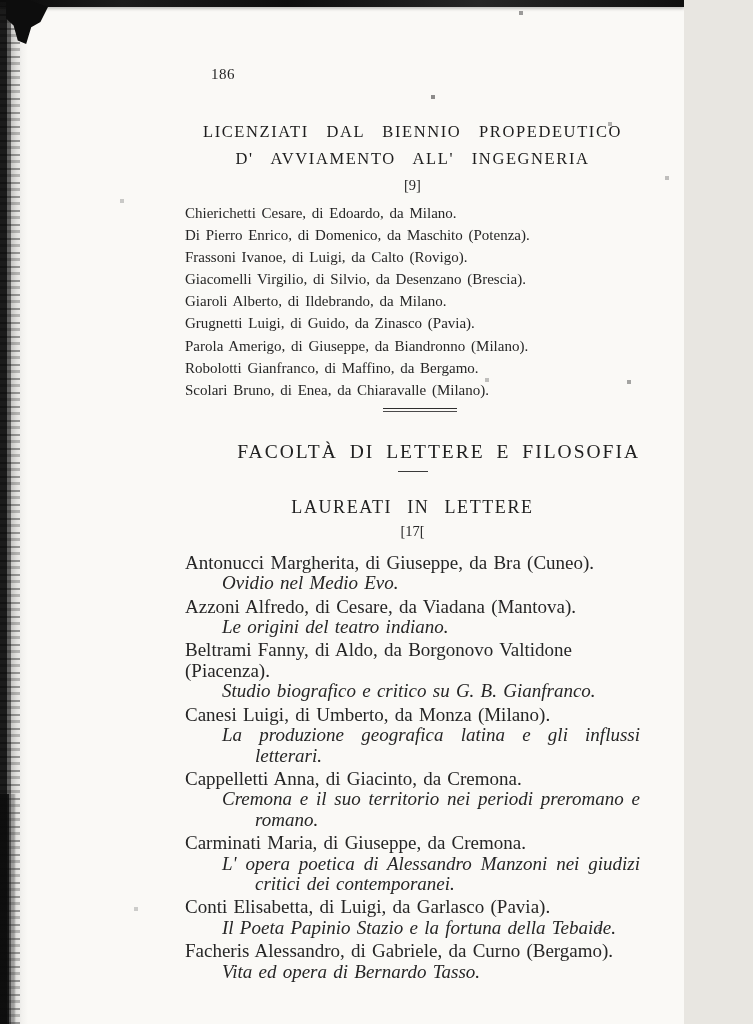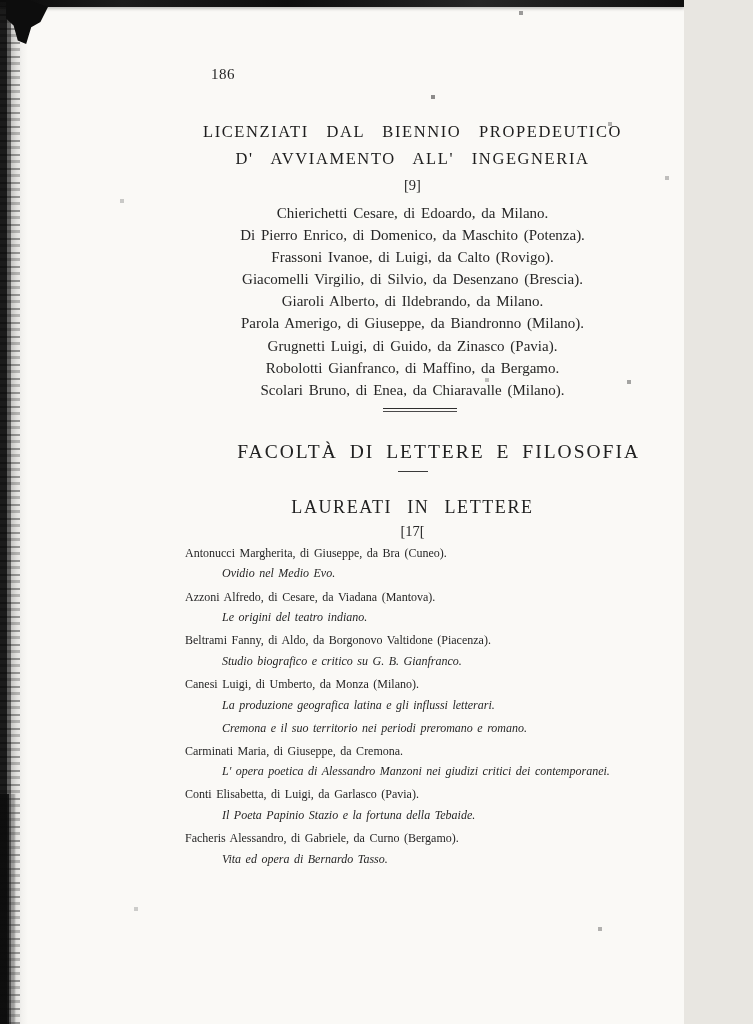--- a/index.html
+++ b/index.html
@@ -100,21 +100,20 @@
   .count-label {
     margin-top: 5px;
     text-align: center;
     font-size: 14.5px;
   }
   .name-list {
     margin-top: 8px;
     font-size: 15px;
     line-height: 22.1px;
     word-spacing: 2px;
-    text-align: center;
   }
   .divider-double {
     width: 74px;
     height: 2px;
     margin: 7px auto 0;
     margin-left: 198px;
     border-top: 1.5px solid #2e2e2e;
     border-bottom: 1px solid #4a4a4a;
   }
   .faculty-title {
@@ -133,22 +132,22 @@
   }
   .sub-heading {
     margin-top: 25px;
     text-align: center;
     font-size: 18px;
     letter-spacing: 1.6px;
     word-spacing: 9px;
     color: #1f1f1f;
   }
   .thesis-list {
-    margin-top: 3px;
-    font-size: 12px;
+    margin-top: 13px;
+    font-size: 19px;
     word-spacing: 1.5px;
   }
   .entry { margin-bottom: 2.5px; }
   .entry-name { line-height: 20.6px; }
   .entry-thesis {
     line-height: 20.6px;
     font-style: italic;
     padding-left: 70px;
     text-indent: -33px;
     text-align: justify;
@@ -174,22 +173,22 @@
       <div>D' AVVIAMENTO ALL' INGEGNERIA</div>
     </div>
     <div class="count-label">[9]</div>
 
     <div class="name-list">
       <div>Chierichetti Cesare, di Edoardo, da Milano.</div>
       <div>Di Pierro Enrico, di Domenico, da Maschito (Potenza).</div>
       <div>Frassoni Ivanoe, di Luigi, da Calto (Rovigo).</div>
       <div>Giacomelli Virgilio, di Silvio, da Desenzano (Brescia).</div>
       <div>Giaroli Alberto, di Ildebrando, da Milano.</div>
+      <div>Grugnetti Luigi, di Guido, da Zinasco (Pavia).</div>
       <div>Parola Amerigo, di Giuseppe, da Biandronno (Milano).</div>
-      <div>Grugnetti Luigi, di Guido, da Zinasco (Pavia).</div>
       <div>Robolotti Gianfranco, di Maffino, da Bergamo.</div>
       <div>Scolari Bruno, di Enea, da Chiaravalle (Milano).</div>
     </div>
 
     <div class="divider-double"></div>
 
     <div class="faculty-title">FACOLTÀ DI LETTERE E FILOSOFIA</div>
     <div class="divider-small"></div>
 
     <div class="sub-heading">LAUREATI IN LETTERE</div>
@@ -206,20 +205,21 @@
       </div>
       <div class="entry">
         <div class="entry-name">Beltrami Fanny, di Aldo, da Borgonovo Valtidone (Piacenza).</div>
         <div class="entry-thesis">Studio biografico e critico su G. B. Gianfranco.</div>
       </div>
       <div class="entry">
         <div class="entry-name">Canesi Luigi, di Umberto, da Monza (Milano).</div>
         <div class="entry-thesis">La produzione geografica latina e gli influssi letterari.</div>
       </div>
       <div class="entry">
+        <div class="entry-name">Cappelletti Anna, di Giacinto, da Cremona.</div>
         <div class="entry-thesis">Cremona e il suo territorio nei periodi preromano e romano.</div>
       </div>
       <div class="entry">
         <div class="entry-name">Carminati Maria, di Giuseppe, da Cremona.</div>
         <div class="entry-thesis">L' opera poetica di Alessandro Manzoni nei giudizi critici dei contemporanei.</div>
       </div>
       <div class="entry">
         <div class="entry-name">Conti Elisabetta, di Luigi, da Garlasco (Pavia).</div>
         <div class="entry-thesis">Il Poeta Papinio Stazio e la fortuna della Tebaide.</div>
       </div>

